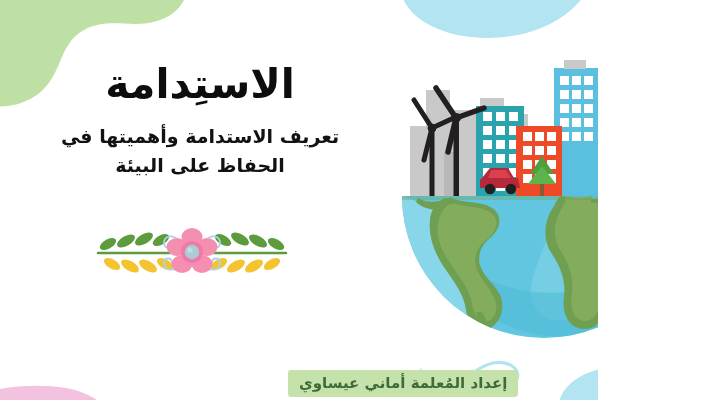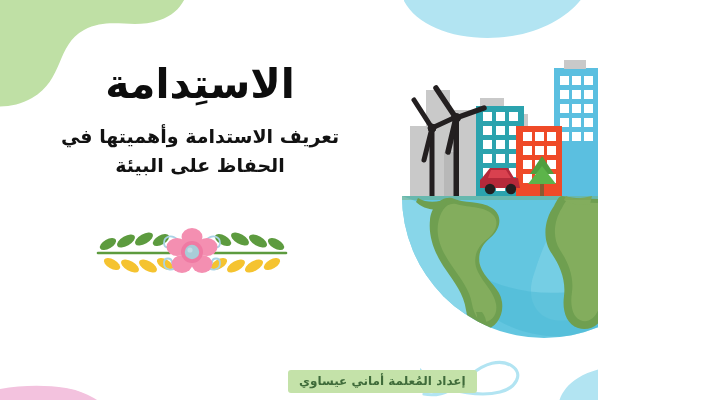--- a/index.html
+++ b/index.html
@@ -69,21 +69,21 @@
     position: absolute;
     left: 288px;
     top: 370px;
     background: #c4e2a9;
     border-radius: 3px;
     padding: 4px 11px 5px 11px;
     direction: rtl;
   }
   #footer-badge-label {
     font-family: "DejaVu Sans", "Liberation Sans", sans-serif;
-    font-size: 12px;
+    font-size: 15px;
     font-weight: bold;
     color: #3f6b3a;
     white-space: nowrap;
     display: block;
   }
   #footer-squiggle {
     position: absolute;
     left: 420px;
     top: 352px;
     width: 180px;

